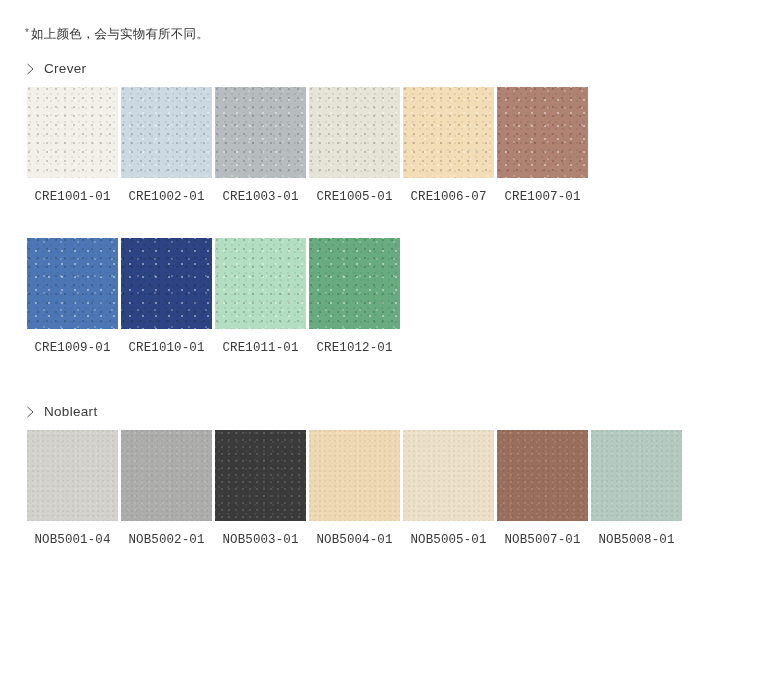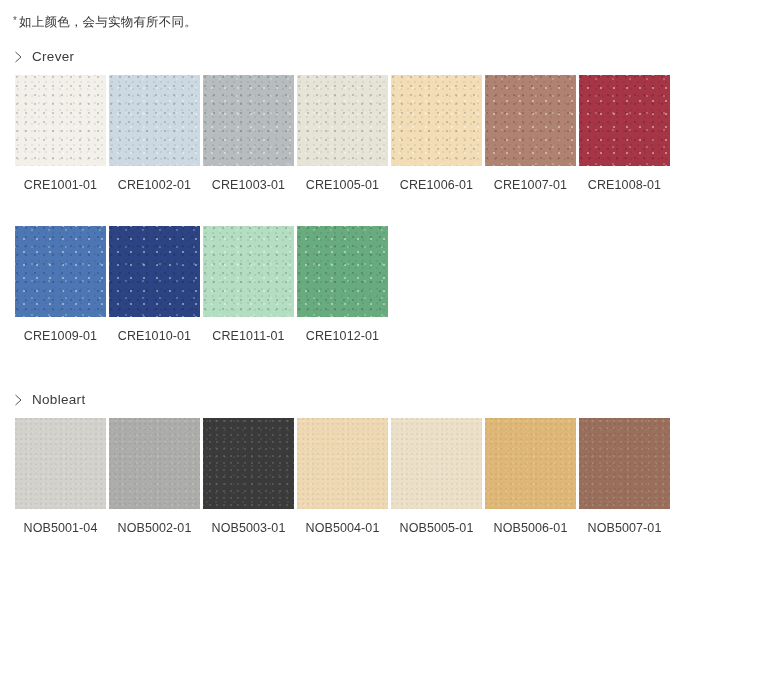--- a/index.html
+++ b/index.html
@@ -10,21 +10,21 @@
   body {
     width: 769px;
     height: 695px;
     font-family: "Liberation Sans", "DejaVu Sans", sans-serif;
     color: #333333;
     overflow: hidden;
     position: relative;
   }
 
   .page {
-    padding: 4px;
+    padding: 16px;
     position: relative;
   }
 
   
   .note {
     font-size: 12.5px;
     color: #333333;
     line-height: 1;
     padding: 12px 0 0 9px;
     letter-spacing: 0.2px;
@@ -65,20 +65,21 @@
   
   .swatch-row {
     display: flex;
     gap: 3px;
     padding-left: 11px;
     margin-bottom: 0;
   }
   .swatch-cell {
     width: 91px;
     flex: 0 0 91px;
+    font-family: Liberation Mono, monospace;
   }
   .swatch {
     width: 91px;
     height: 91px;
     position: relative;
     overflow: hidden;
     background-repeat: repeat;
   }
   
   .swatch .speck {
@@ -158,33 +159,27 @@
           <div class="swatch-cell">
             <div class="swatch coarse" style="background-color: rgb(230, 227, 215);">
               <div class="speck"></div>
             </div>
             <span class="swatch-label">CRE1005-01</span>
           </div>
           <div class="swatch-cell">
             <div class="swatch coarse" style="background-color: rgb(243, 221, 182);">
               <div class="speck"></div>
             </div>
-            <span class="swatch-label">CRE1006-01</span>
+            <span class="swatch-label">CRE1006-07</span>
           </div>
           <div class="swatch-cell">
             <div class="swatch coarse" style="background-color: rgb(176, 130, 113);">
               <div class="speck"></div>
             </div>
             <span class="swatch-label">CRE1007-01</span>
-          </div>
-          <div class="swatch-cell">
-            <div class="swatch coarse" style="background-color: rgb(166, 53, 69);">
-              <div class="speck"></div>
-            </div>
-            <span class="swatch-label">CRE1008-01</span>
           </div>
         </div>
         <div class="row-gap"></div>
         <div class="swatch-row">
           <div class="swatch-cell">
             <div class="swatch coarse" style="background-color: rgb(76, 119, 180);">
               <div class="speck"></div>
             </div>
             <span class="swatch-label">CRE1009-01</span>
           </div>
@@ -243,29 +238,29 @@
             </div>
             <span class="swatch-label">NOB5004-01</span>
           </div>
           <div class="swatch-cell">
             <div class="swatch fine" style="background-color: rgb(236, 224, 200);">
               <div class="speck"></div>
             </div>
             <span class="swatch-label">NOB5005-01</span>
           </div>
           <div class="swatch-cell">
-            <div class="swatch fine" style="background-color: rgb(223, 184, 119);">
-              <div class="speck"></div>
-            </div>
-            <span class="swatch-label">NOB5006-01</span>
-          </div>
-          <div class="swatch-cell">
             <div class="swatch fine" style="background-color: rgb(154, 111, 92);">
               <div class="speck"></div>
             </div>
             <span class="swatch-label">NOB5007-01</span>
+          </div>
+          <div class="swatch-cell">
+            <div class="swatch fine" style="background-color: rgb(180, 201, 191);">
+              <div class="speck"></div>
+            </div>
+            <span class="swatch-label">NOB5008-01</span>
           </div>
         </div>
         <div class="row-gap"></div>
       </div>
     </div>
 
 </div>
 
 </body></html>

